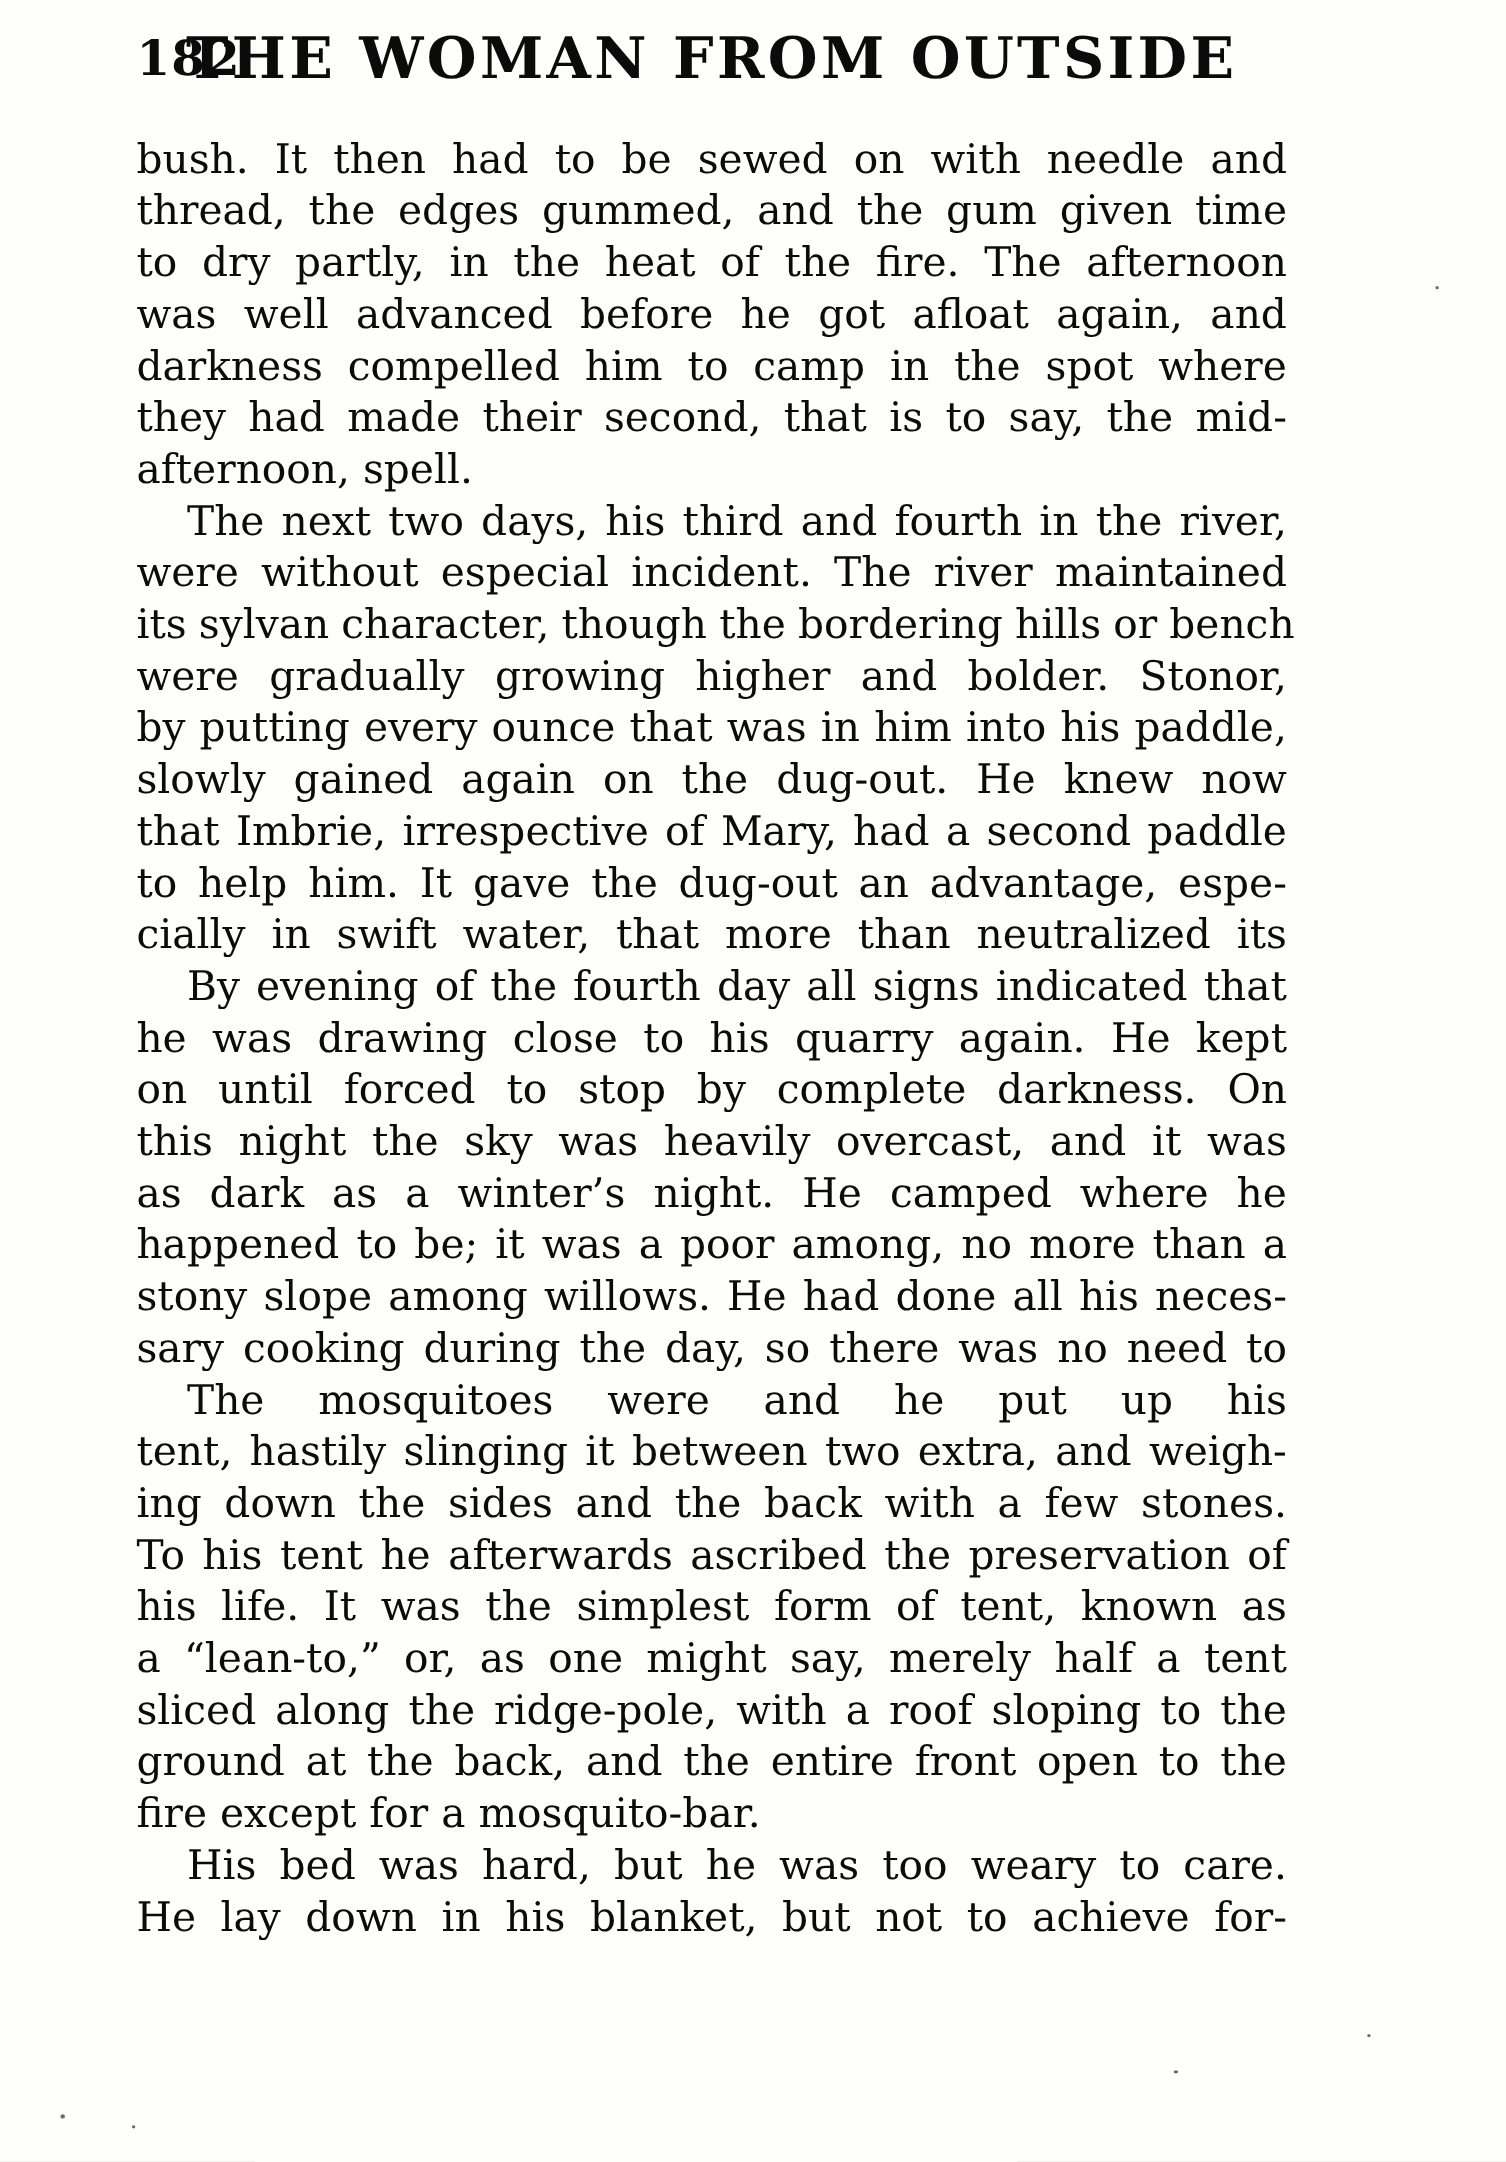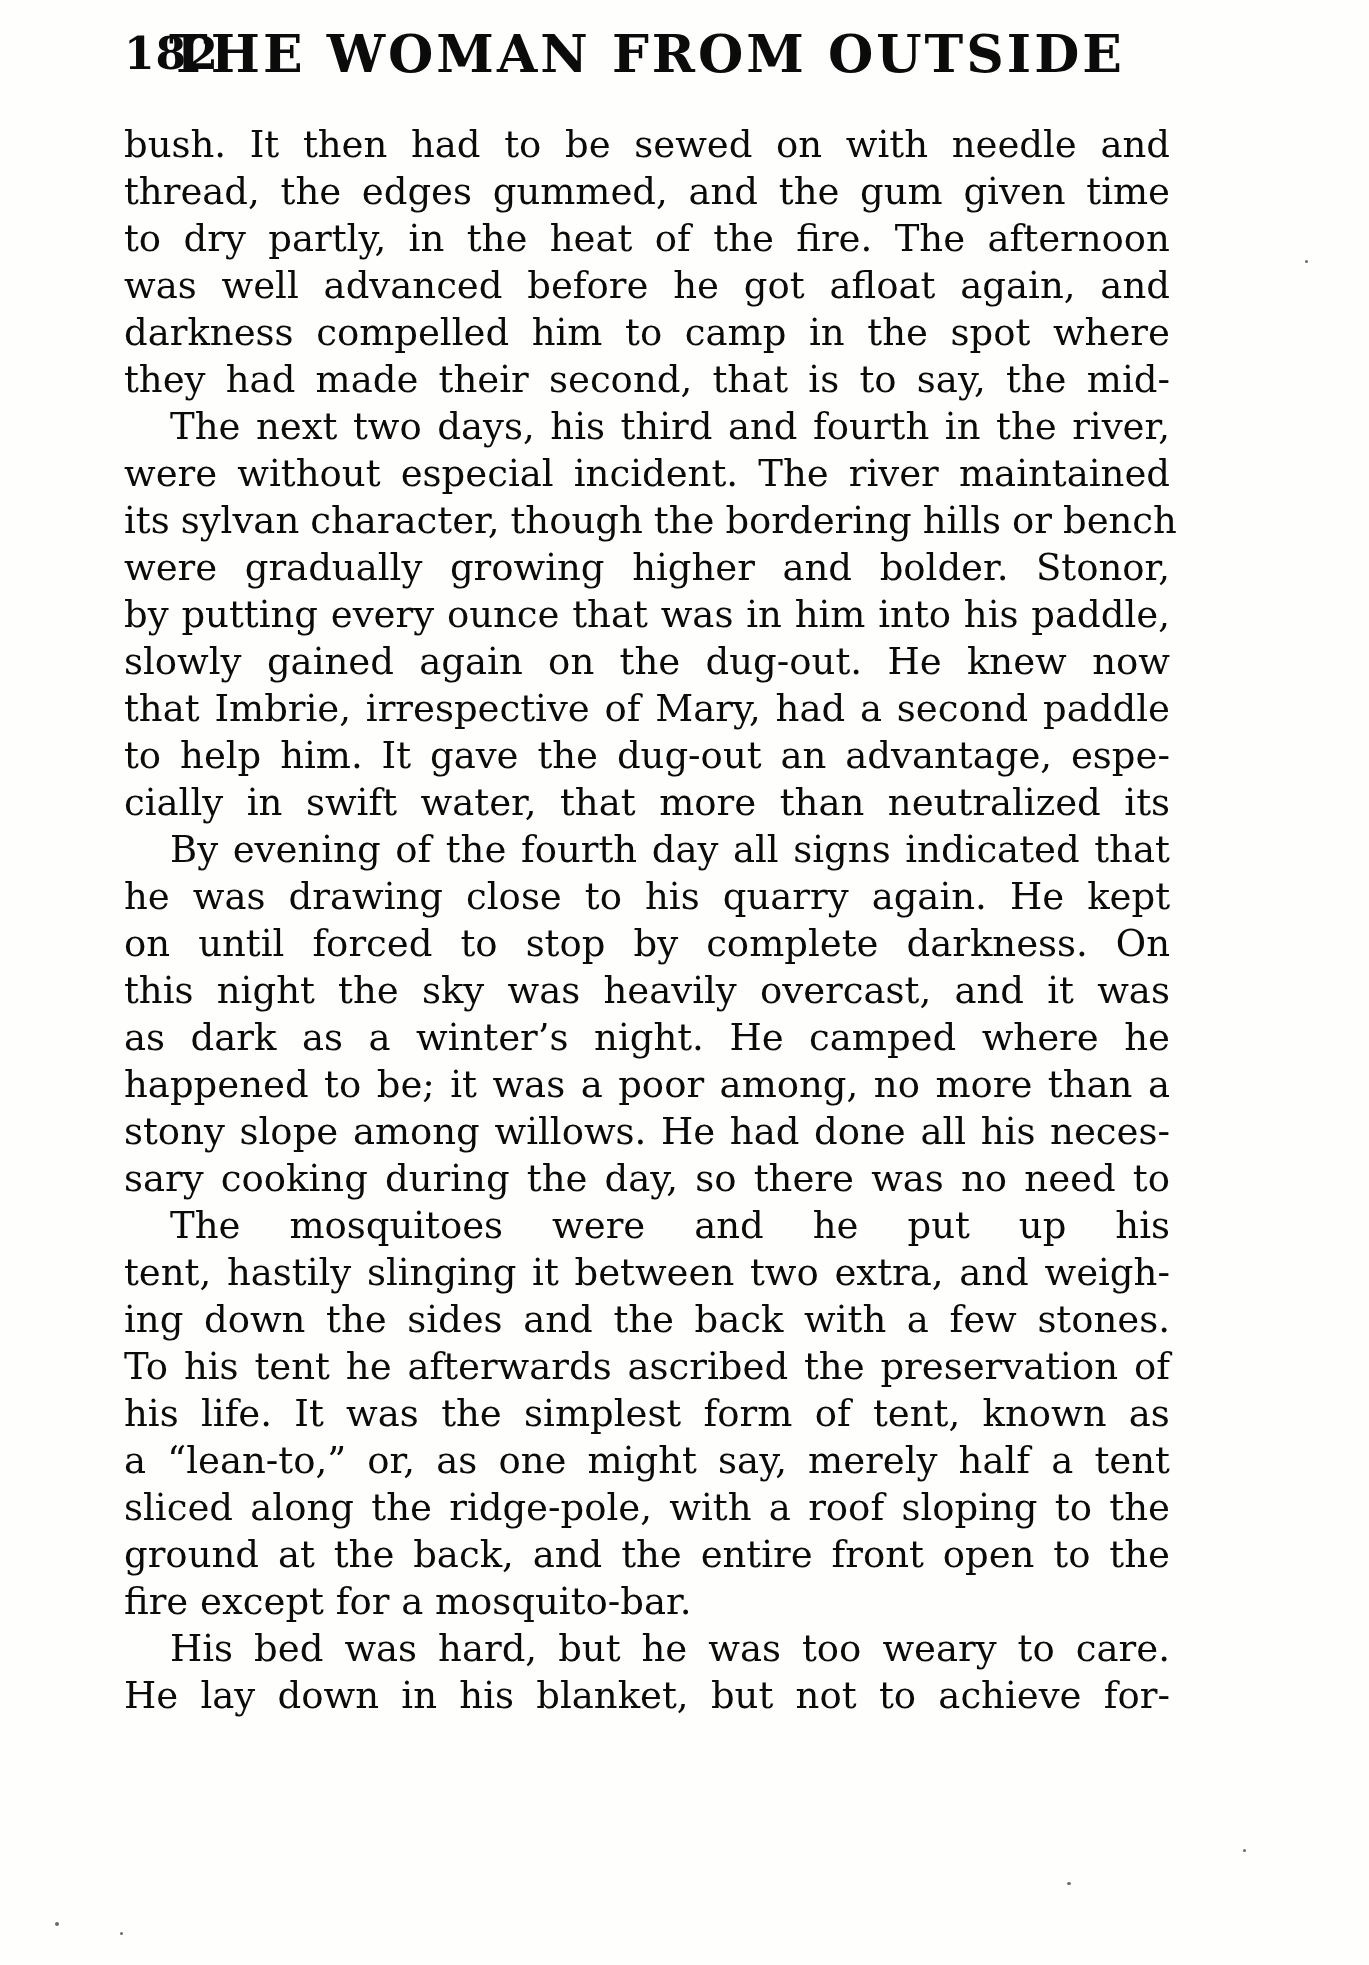--- a/index.html
+++ b/index.html
@@ -145,20 +145,23 @@
           <span class="word">second,</span>
           <span class="word">that</span>
           <span class="word">is</span>
           <span class="word">to</span>
           <span class="word">say,</span>
           <span class="word">the</span>
           <span class="word">mid-</span>
         </div>
       </div>
       <div class="paragraph">
+        <div class="line">afternoon, spell.</div>
+      </div>
+      <div class="paragraph">
         <div class="line just indent">
           <span class="word">The</span>
           <span class="word">next</span>
           <span class="word">two</span>
           <span class="word">days,</span>
           <span class="word">his</span>
           <span class="word">third</span>
           <span class="word">and</span>
           <span class="word">fourth</span>
           <span class="word">in</span>

